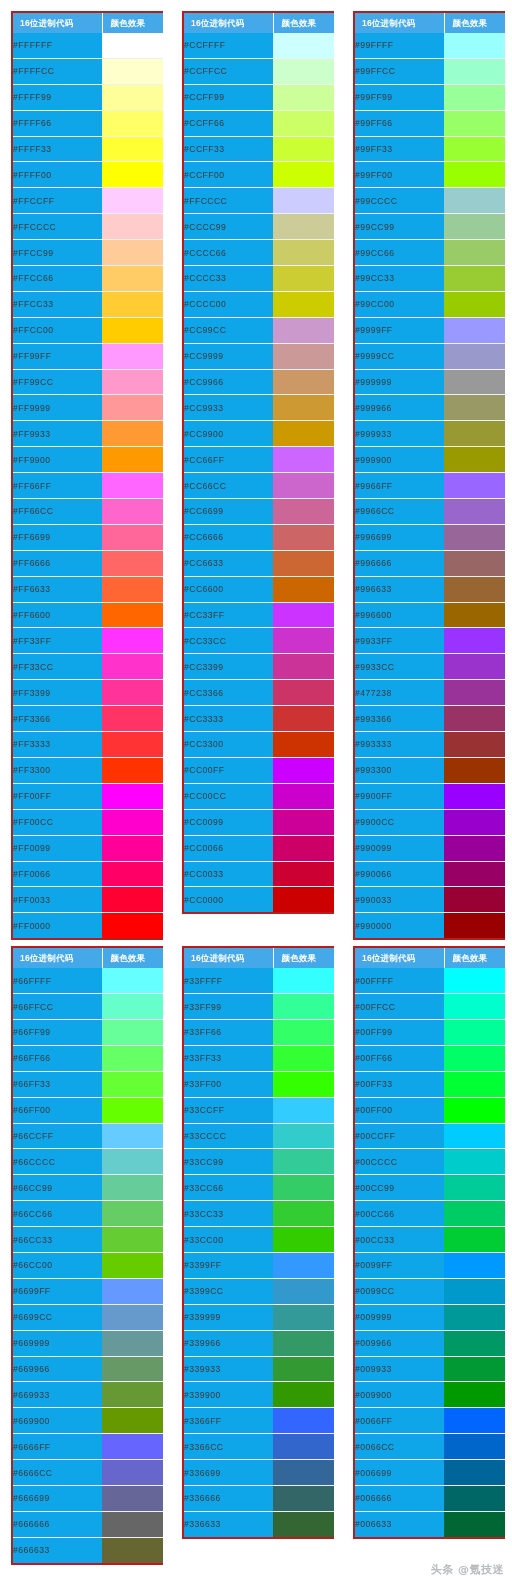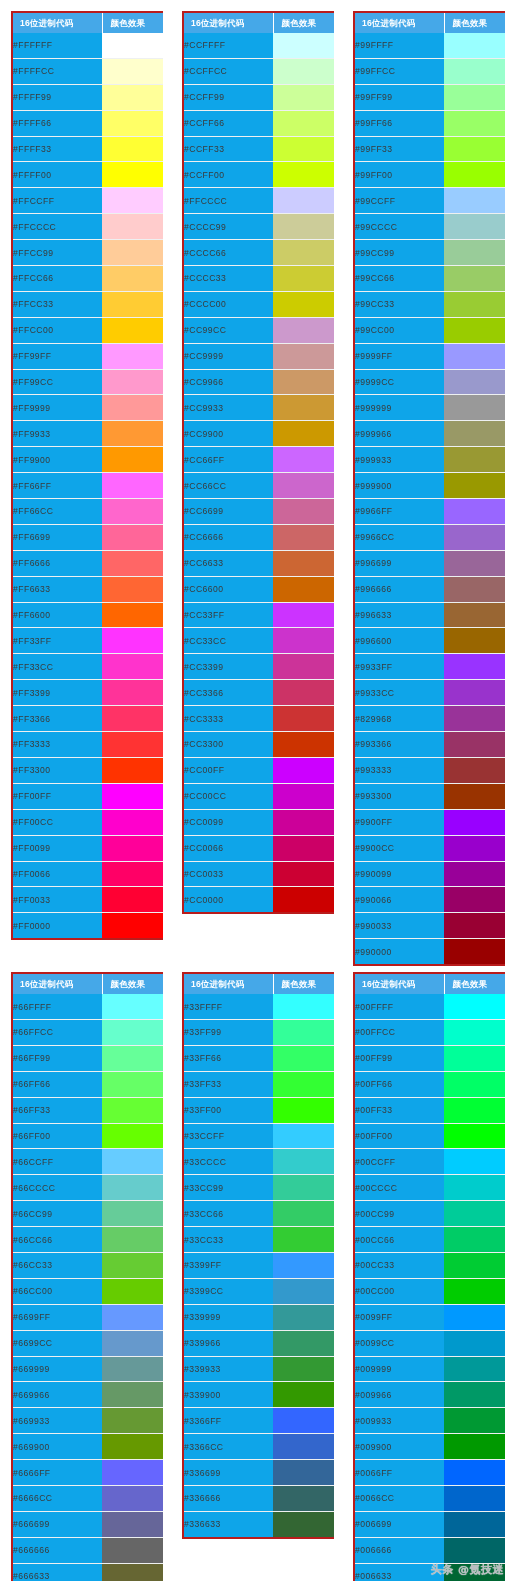--- a/index.html
+++ b/index.html
@@ -619,26 +619,20 @@
                   <span class="swatch" style="background: rgb(153, 255, 51);"></span>
                 </td>
               </tr>
               <tr>
                 <td class="code-cell">#99FF00</td>
                 <td class="swatch-cell">
                   <span class="swatch" style="background: rgb(153, 255, 0);"></span>
                 </td>
               </tr>
               <tr>
-                <td class="code-cell">#99CCFF</td>
-                <td class="swatch-cell">
-                  <span class="swatch" style="background: rgb(153, 204, 255);"></span>
-                </td>
-              </tr>
-              <tr>
                 <td class="code-cell">#99CCCC</td>
                 <td class="swatch-cell">
                   <span class="swatch" style="background: rgb(153, 204, 204);"></span>
                 </td>
               </tr>
               <tr>
                 <td class="code-cell">#99CC99</td>
                 <td class="swatch-cell">
                   <span class="swatch" style="background: rgb(153, 204, 153);"></span>
                 </td>
@@ -739,21 +733,21 @@
                   <span class="swatch" style="background: rgb(153, 51, 255);"></span>
                 </td>
               </tr>
               <tr>
                 <td class="code-cell">#9933CC</td>
                 <td class="swatch-cell">
                   <span class="swatch" style="background: rgb(153, 51, 204);"></span>
                 </td>
               </tr>
               <tr>
-                <td class="code-cell">#829968</td>
+                <td class="code-cell">#477238</td>
                 <td class="swatch-cell">
                   <span class="swatch" style="background: rgb(153, 51, 153);"></span>
                 </td>
               </tr>
               <tr>
                 <td class="code-cell">#993366</td>
                 <td class="swatch-cell">
                   <span class="swatch" style="background: rgb(153, 51, 102);"></span>
                 </td>
               </tr>
@@ -1034,20 +1028,26 @@
                   <span class="swatch" style="background: rgb(51, 204, 102);"></span>
                 </td>
               </tr>
               <tr>
                 <td class="code-cell">#33CC33</td>
                 <td class="swatch-cell">
                   <span class="swatch" style="background: rgb(51, 204, 51);"></span>
                 </td>
               </tr>
               <tr>
+                <td class="code-cell">#33CC00</td>
+                <td class="swatch-cell">
+                  <span class="swatch" style="background: rgb(51, 204, 0);"></span>
+                </td>
+              </tr>
+              <tr>
                 <td class="code-cell">#3399FF</td>
                 <td class="swatch-cell">
                   <span class="swatch" style="background: rgb(51, 153, 255);"></span>
                 </td>
               </tr>
               <tr>
                 <td class="code-cell">#3399CC</td>
                 <td class="swatch-cell">
                   <span class="swatch" style="background: rgb(51, 153, 204);"></span>
                 </td>
@@ -1182,26 +1182,20 @@
                   <span class="swatch" style="background: rgb(0, 204, 102);"></span>
                 </td>
               </tr>
               <tr>
                 <td class="code-cell">#00CC33</td>
                 <td class="swatch-cell">
                   <span class="swatch" style="background: rgb(0, 204, 51);"></span>
                 </td>
               </tr>
               <tr>
-                <td class="code-cell">#00CC00</td>
-                <td class="swatch-cell">
-                  <span class="swatch" style="background: rgb(0, 204, 0);"></span>
-                </td>
-              </tr>
-              <tr>
                 <td class="code-cell">#0099FF</td>
                 <td class="swatch-cell">
                   <span class="swatch" style="background: rgb(0, 153, 255);"></span>
                 </td>
               </tr>
               <tr>
                 <td class="code-cell">#0099CC</td>
                 <td class="swatch-cell">
                   <span class="swatch" style="background: rgb(0, 153, 204);"></span>
                 </td>

